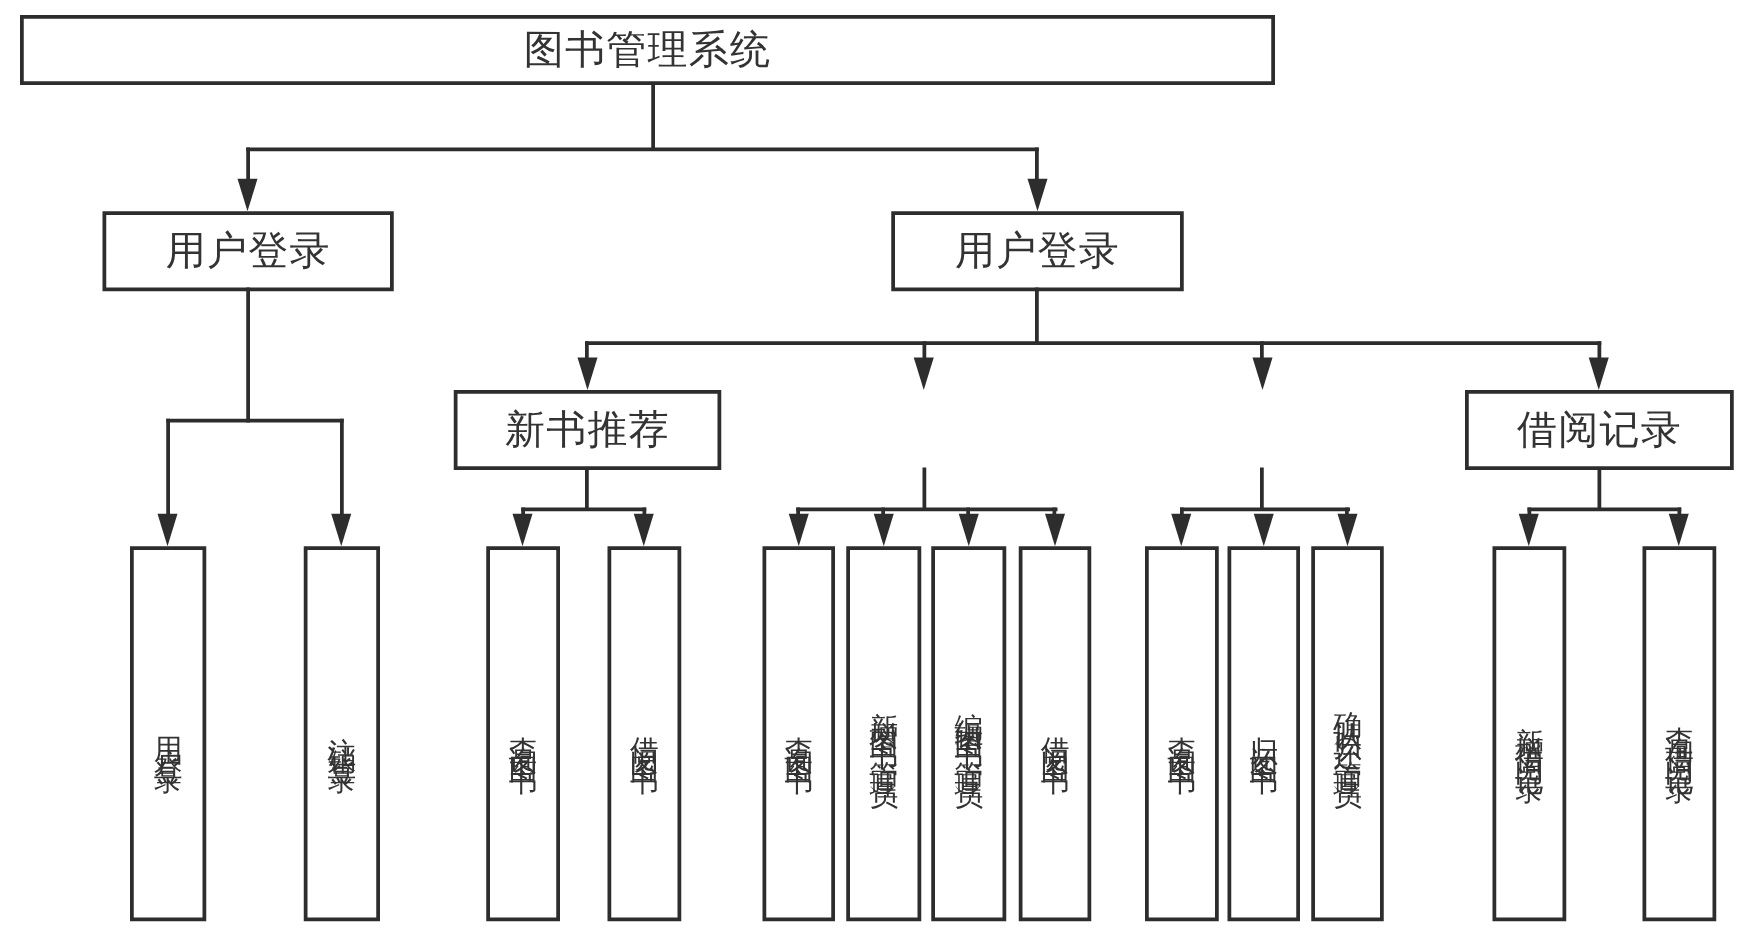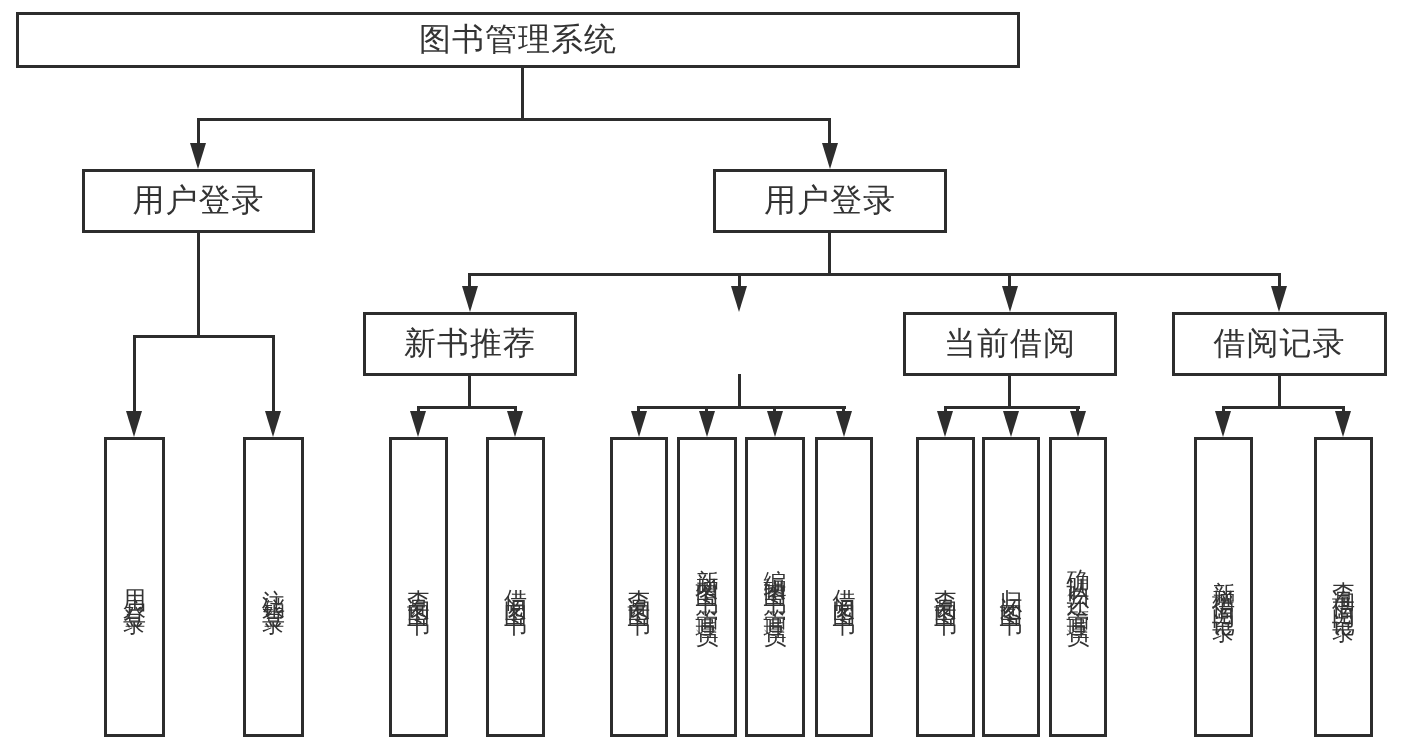--- a/index.html
+++ b/index.html
@@ -77,23 +77,20 @@
   <div class="vl" style="left:1008px;top:273px;height:16px;"></div>
   <div class="vl" style="left:1278px;top:273px;height:16px;"></div>
   <div class="arrow" style="left:462px;top:286px;"></div>
   <div class="arrow" style="left:731px;top:286px;"></div>
   <div class="arrow" style="left:1002px;top:286px;"></div>
   <div class="arrow" style="left:1271px;top:286px;"></div>
 
   <div class="box" style="left:363px;top:312px;width:214px;height:64px;">
     <span>新书推荐</span>
   </div>
-  <div class="box" style="left:903px;top:312px;width:214px;height:64px;">
-    <span>当前借阅</span>
-  </div>
   <div class="box" style="left:1172px;top:312px;width:215px;height:64px;">
     <span>借阅记录</span>
   </div>
 
   <div class="vl" style="left:468px;top:374px;height:34px;"></div>
   <div class="hl" style="left:417px;top:406px;width:100px;"></div>
   <div class="vl" style="left:417px;top:406px;height:7px;"></div>
   <div class="vl" style="left:514px;top:406px;height:7px;"></div>
   <div class="arrow" style="left:410px;top:411px;"></div>
   <div class="arrow" style="left:507px;top:411px;"></div>

